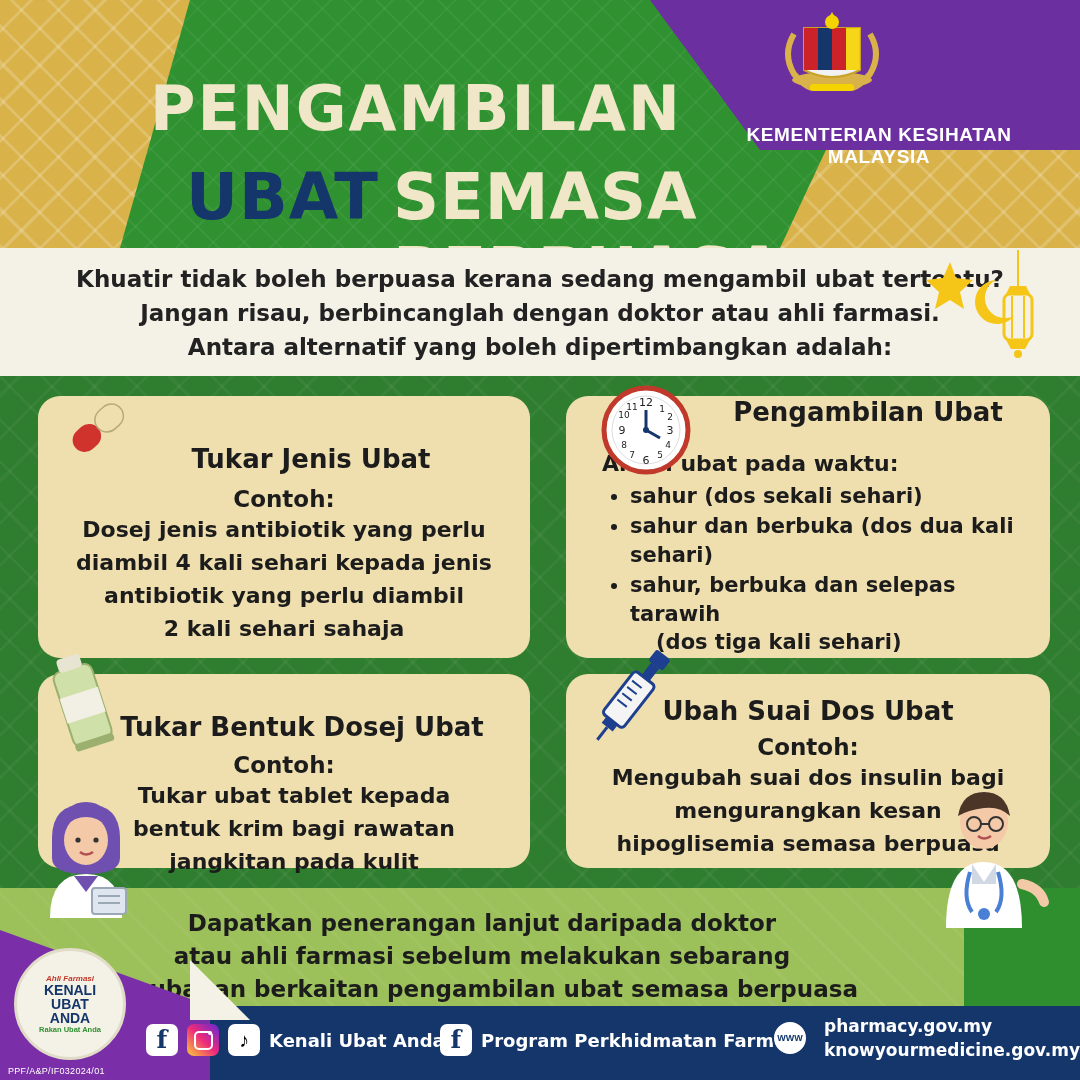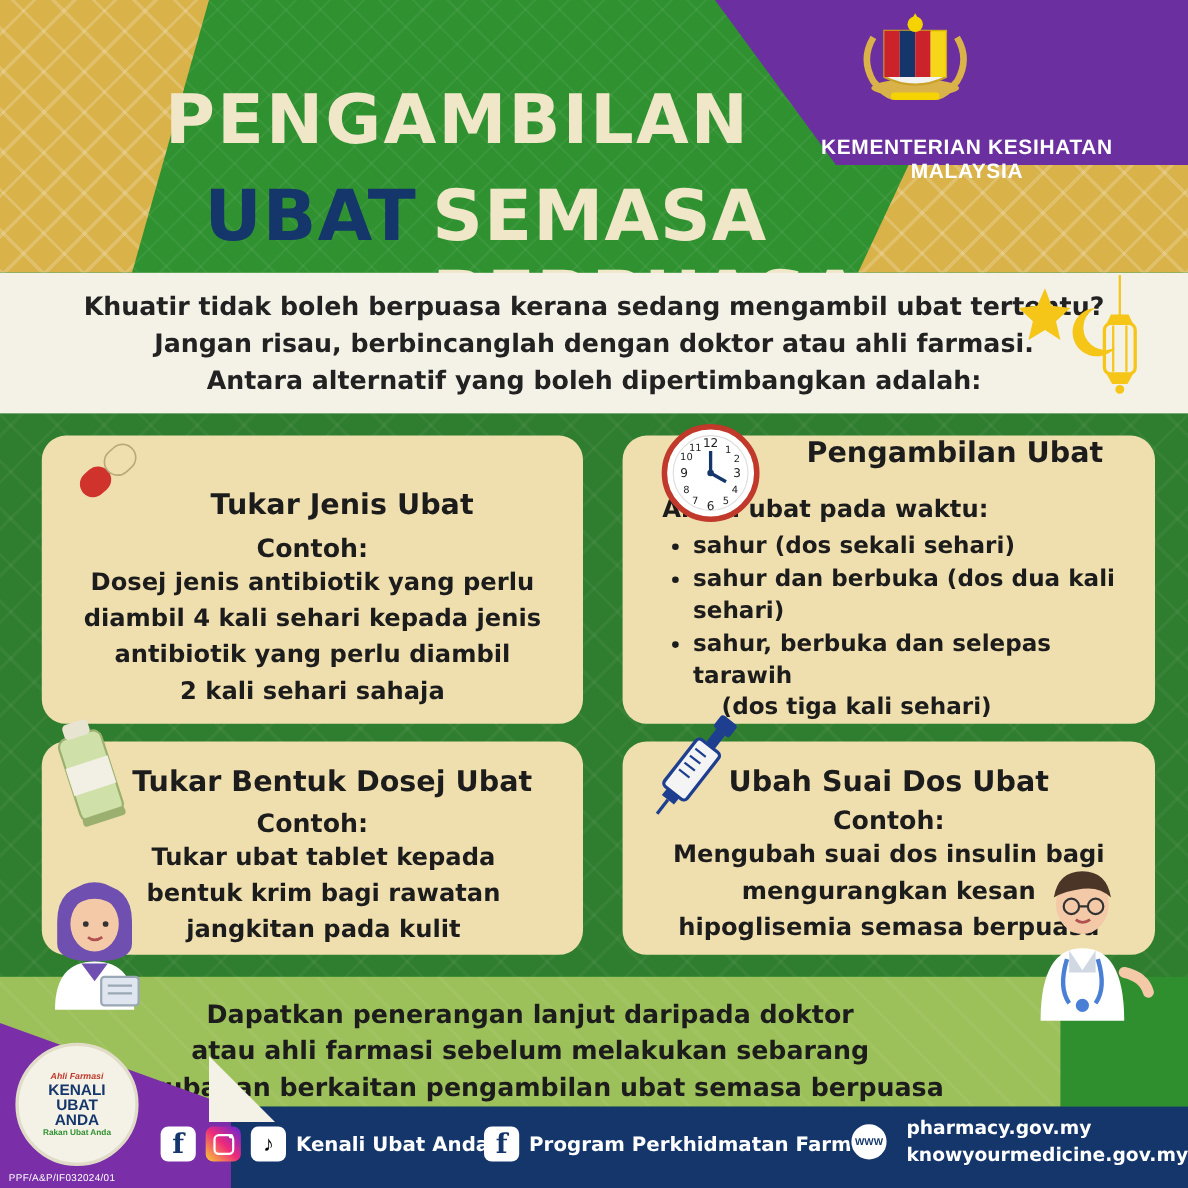--- a/index.html
+++ b/index.html
@@ -88,21 +88,21 @@
   .card .contoh { text-align:center; font-size:23px; margin-top:10px; font-weight:600; }
   .card p.lines { text-align:center; font-size:22px; line-height:31px; font-weight:600; }
   .c1 h3 { padding-top:48px; padding-left:54px; }
   .c1 .contoh { margin-top:12px; }
   .c1 p.lines { margin-top:2px; padding:0 26px; }
   .c2 h3 { padding-top:30px; padding-left:120px; line-height:33px; }
   .c2 .amb { margin-top:22px; padding-left:36px; font-size:22px; font-weight:bold; }
   .c2 ul { margin:6px 0 0 64px; font-size:21px; line-height:29px; font-weight:600; }
   .c2 ul li { margin-bottom:1px; }
   .c2 .sub { padding-left:6px; }
-  .c3 h3 { padding-top:22px; padding-left:36px; }
+  .c3 h3 { padding-top:38px; padding-left:36px; }
   .c3 .contoh { margin-top:10px; }
   .c3 p.lines { margin-top:2px; padding:0 40px 0 60px; }
   .c4 h3 { padding-top:22px; }
   .c4 .contoh { margin-top:8px; }
   .c4 p.lines { margin-top:2px; padding:0 24px; }
 
   
   .capsule { position:absolute; left:60px; top:390px; width:76px; height:76px; }
   .clock { position:absolute; left:600px; top:384px; width:92px; height:92px; }
   .tube { position:absolute; left:40px; top:648px; width:86px; height:110px; }

